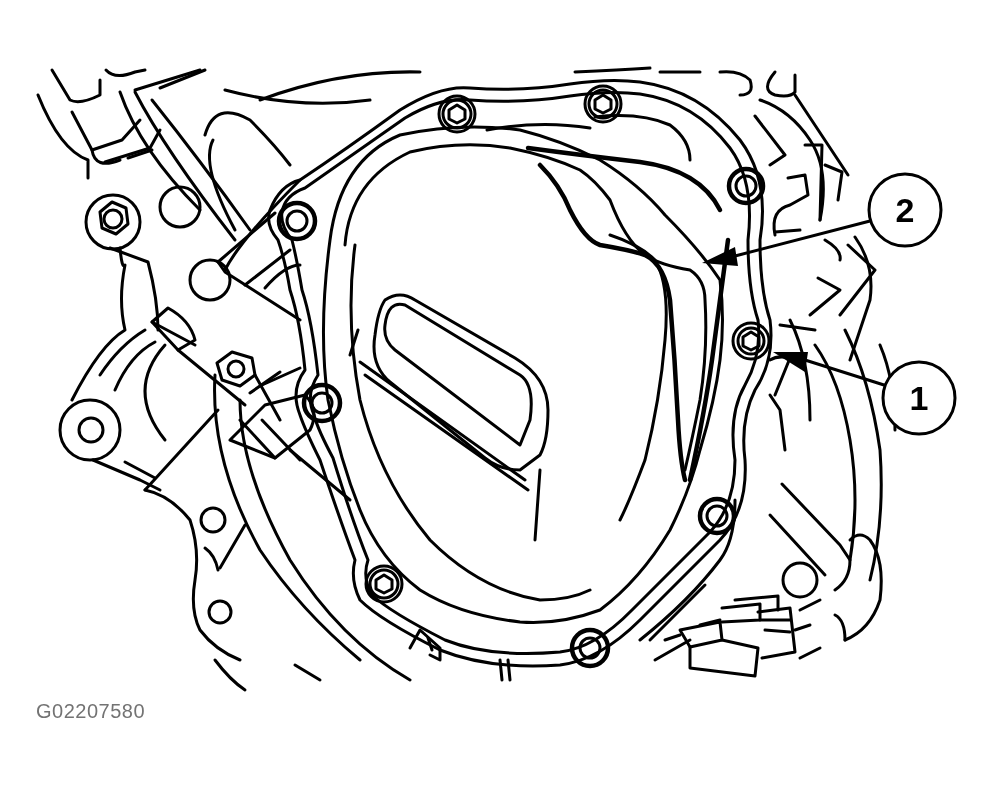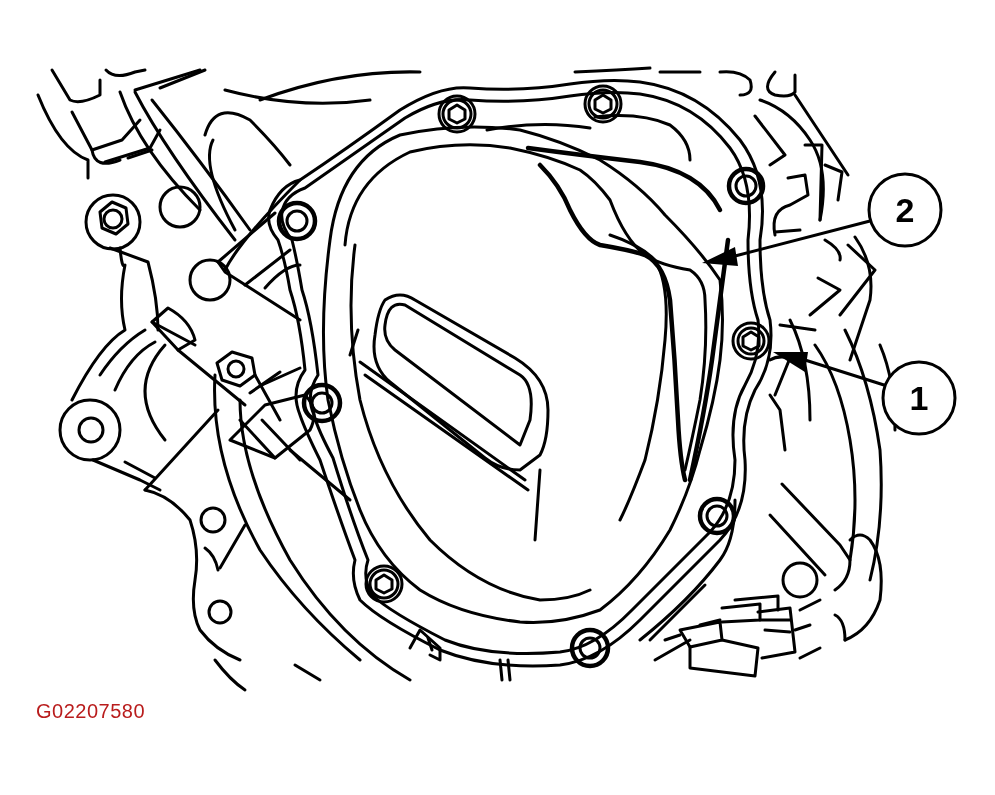--- a/index.html
+++ b/index.html
@@ -3,21 +3,21 @@
   <meta charset="utf-8">
   <style>
     html, body { margin: 0; padding: 0; background: #ffffff; }
     body { width: 995px; height: 795px; position: relative; overflow: hidden; font-family: "Liberation Sans", sans-serif; }
     #drawing { position: absolute; left: 0; top: 0; width: 995px; height: 795px; }
     .ln { fill: none; stroke: #000; stroke-width: 3; stroke-linecap: round; stroke-linejoin: round; }
     .thick { fill: none; stroke: #000; stroke-width: 4.5; stroke-linecap: round; stroke-linejoin: round; }
     .callout-circle { fill: #fff; stroke: #000; stroke-width: 3; }
     .callout-text { font-family: "Liberation Sans", sans-serif; font-weight: bold; font-size: 34px; fill: #000; }
     .arrowhead { fill: #000; stroke: none; }
-    .figure-id { position: absolute; left: 36px; top: 700px; font-family: "Liberation Sans", sans-serif; font-size: 20px; color: #b91c1c; letter-spacing: 0.5px; }
+    .figure-id { position: absolute; left: 36px; top: 700px; font-family: "Liberation Sans", sans-serif; font-size: 20px; color: #737373; letter-spacing: 0.5px; }
   </style>
 </head>
 <body>
 
 <svg id="drawing" viewBox="0 0 995 795" xmlns="http://www.w3.org/2000/svg">
 
   <g>
     <path class="ln" d="M38 95 Q60 150 88 160 L88 178"></path>
     <path class="ln" d="M52 70 L70 100 Q80 105 100 95 L100 80"></path>
     <path class="ln" d="M106 70 Q115 80 135 72 L145 70"></path>

